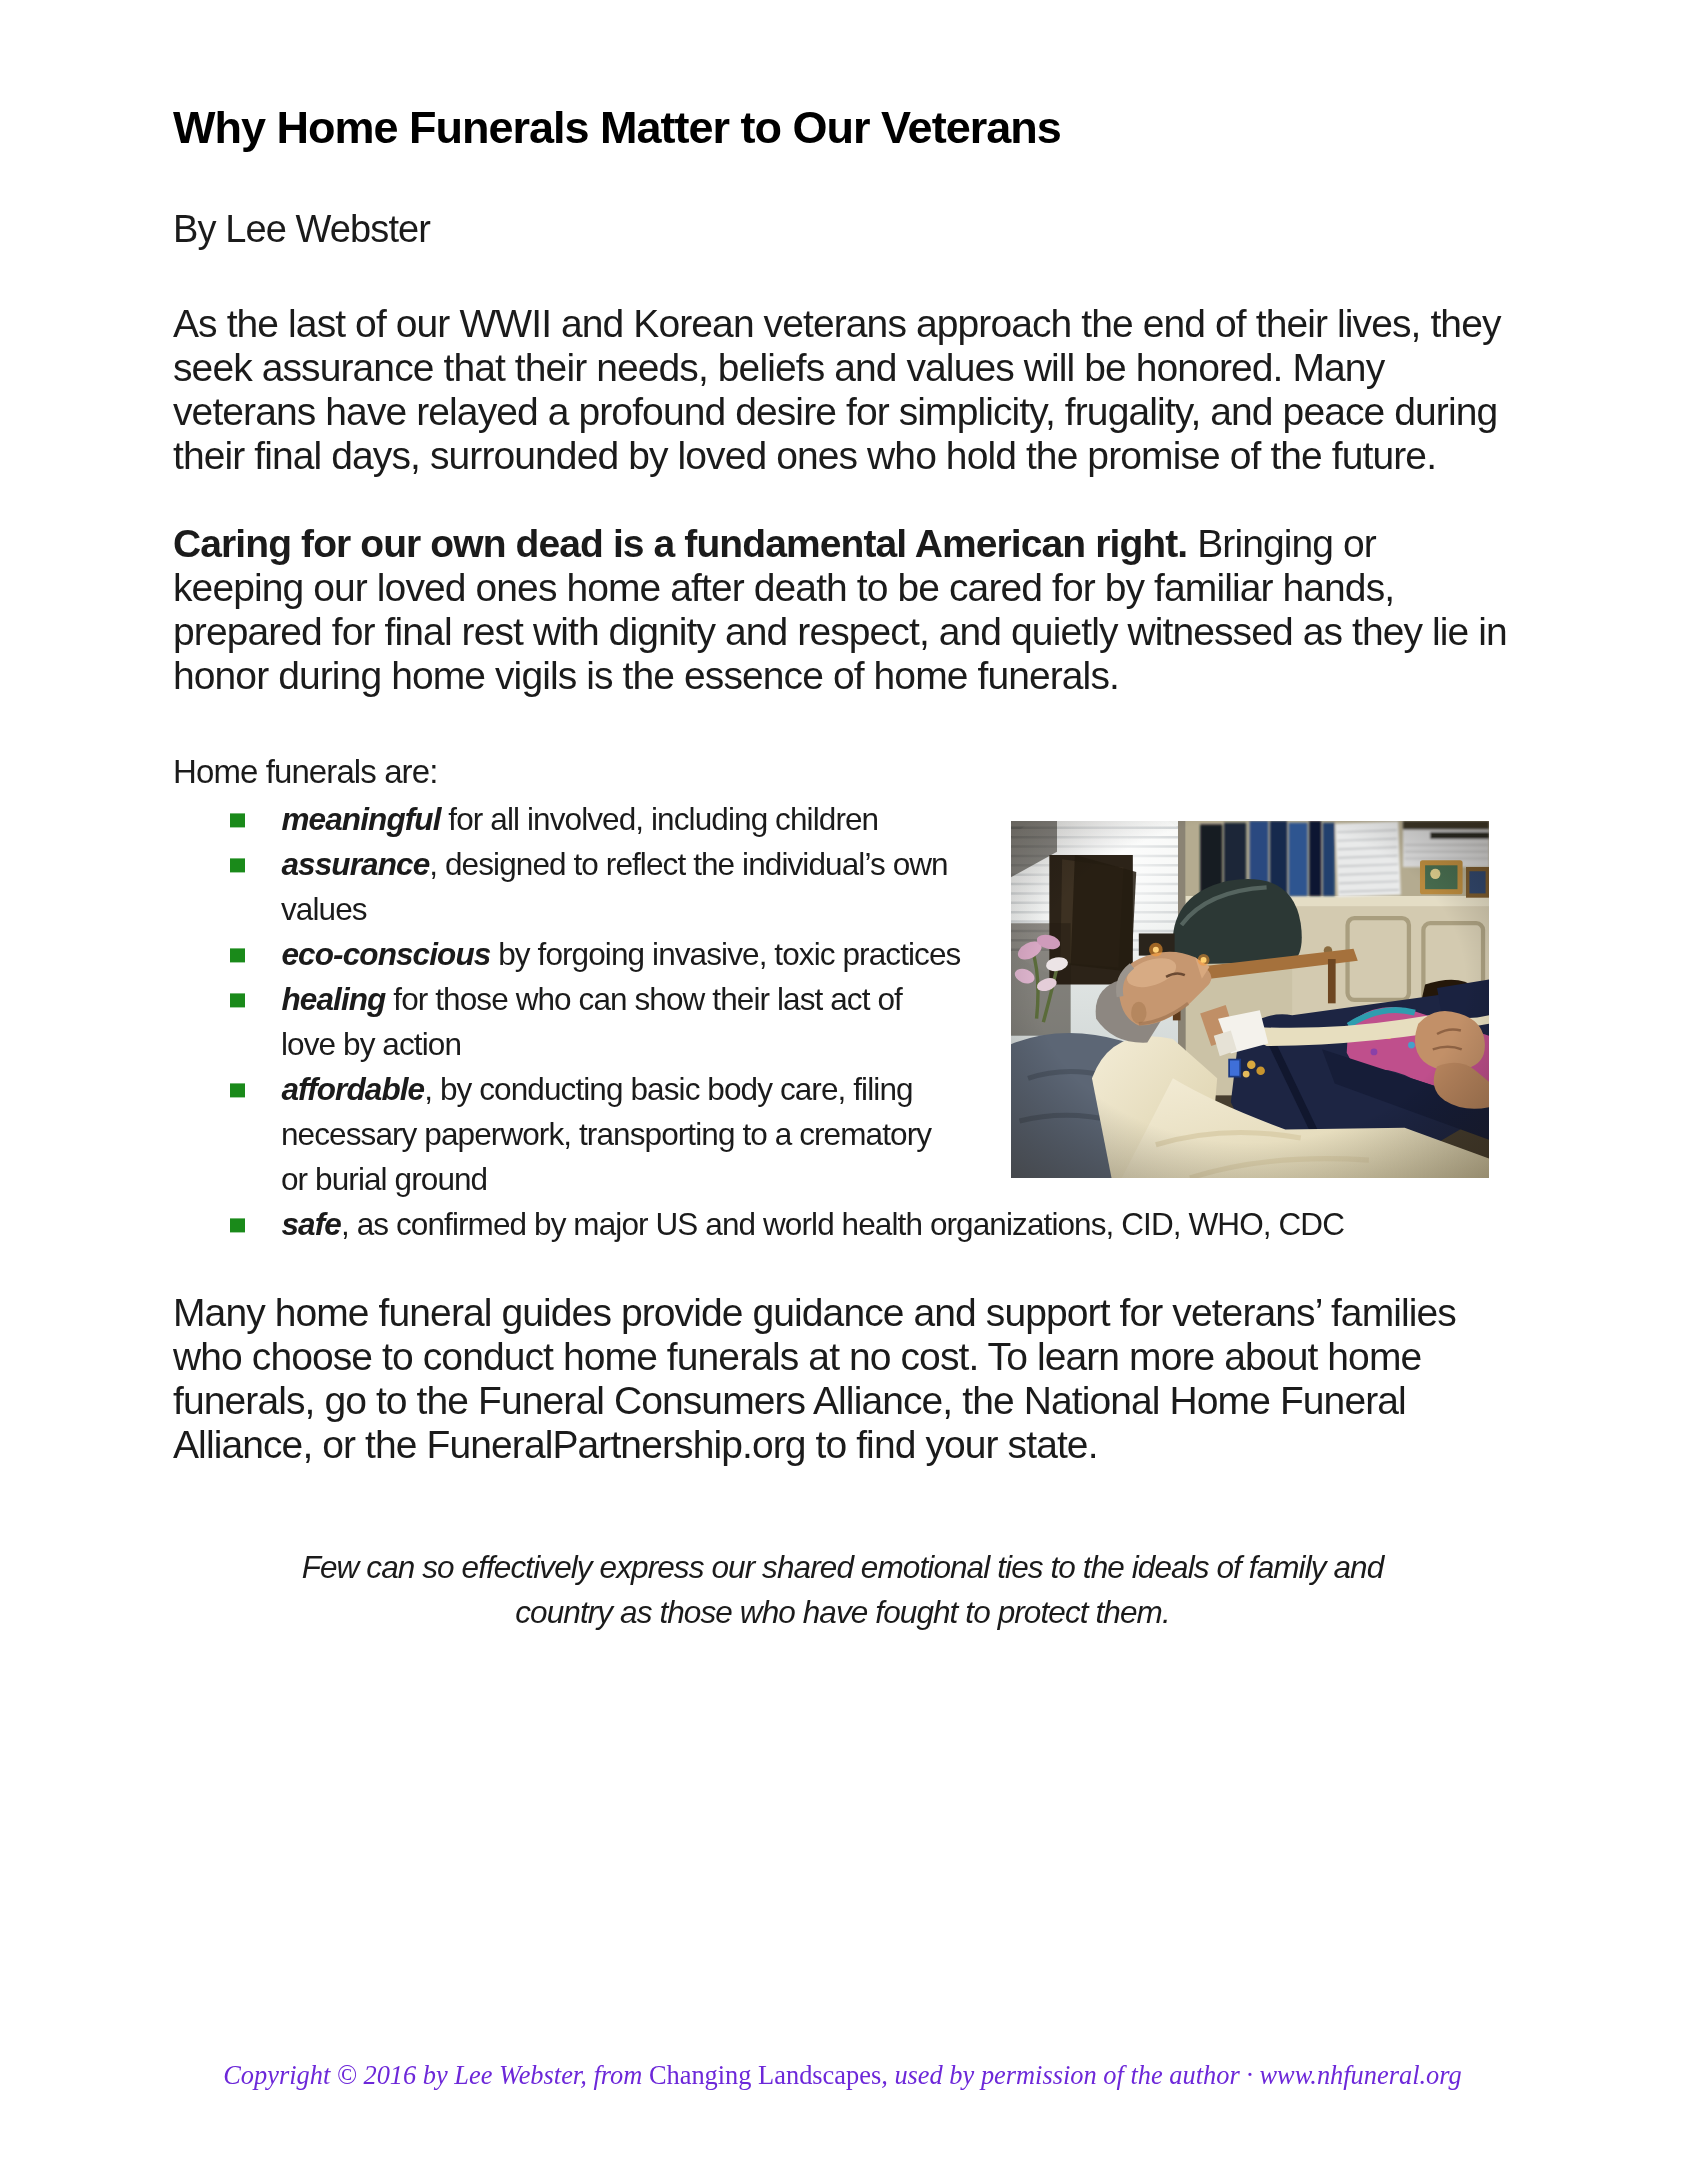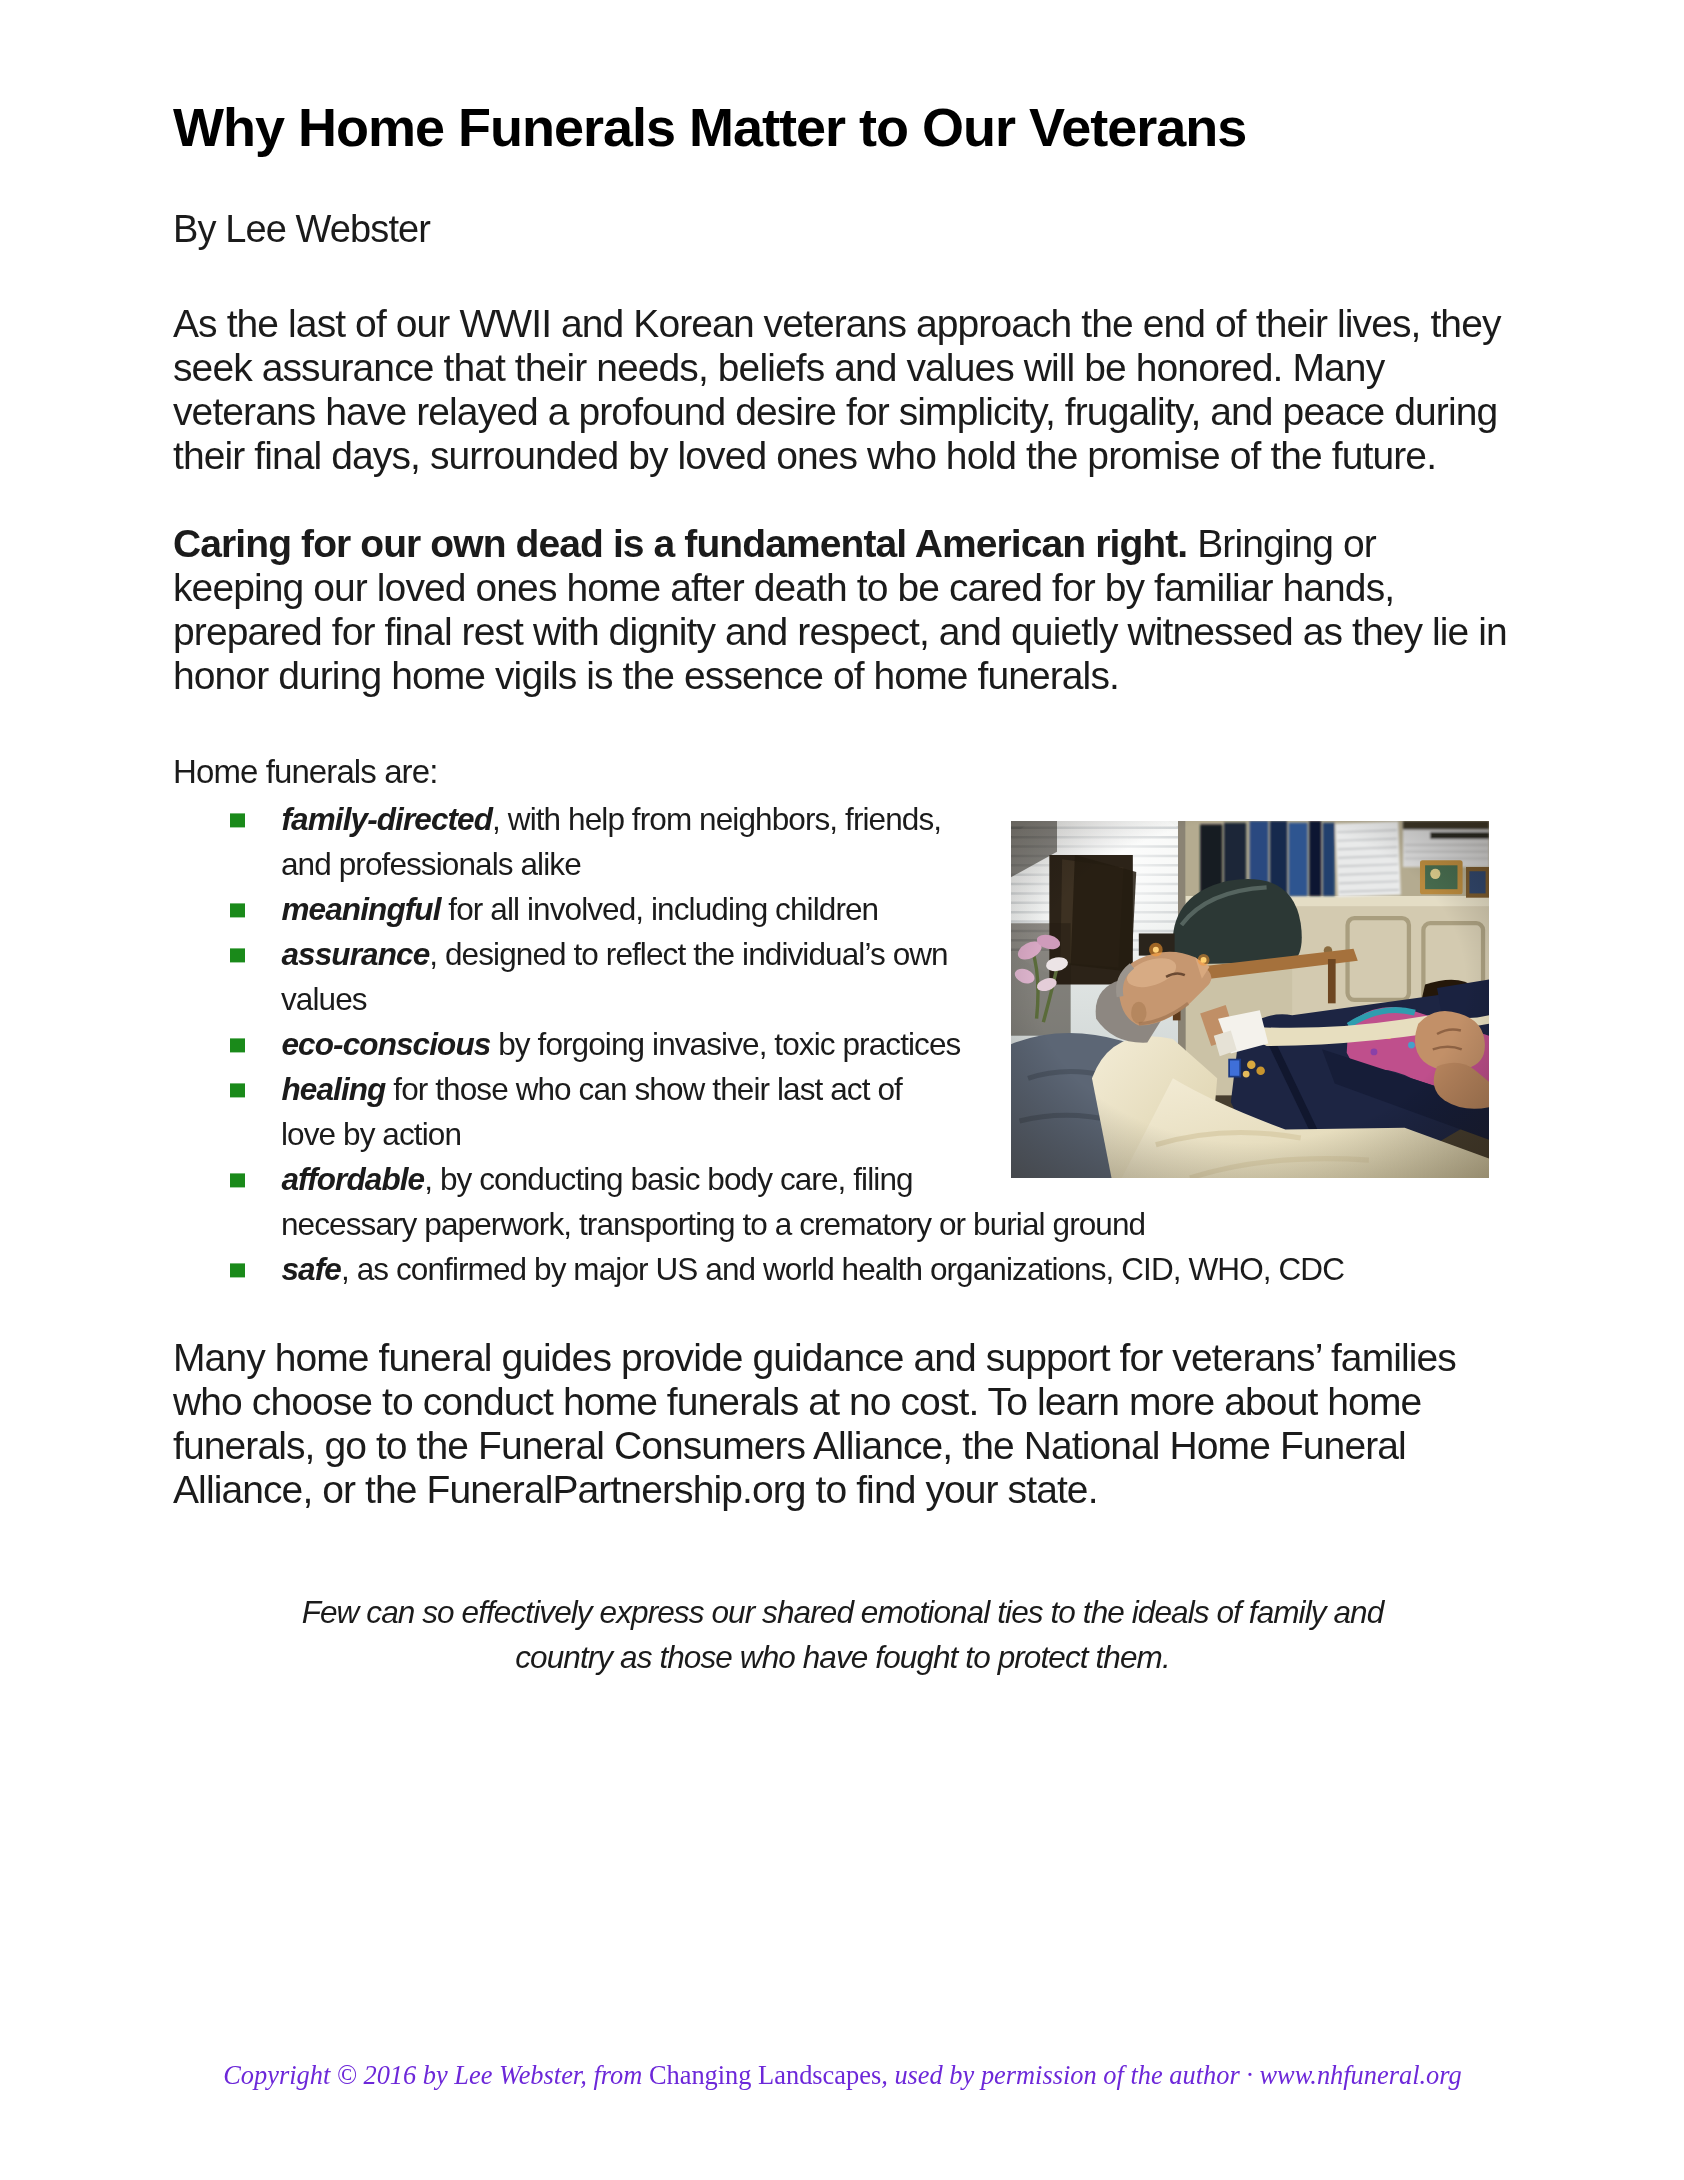--- a/index.html
+++ b/index.html
@@ -12,21 +12,21 @@
     margin: 0 auto;
     background: #ffffff;
     font-family: "Liberation Sans", "DejaVu Sans", sans-serif;
     color: #1b1b1b;
     padding: 101px 173px 0 173px;
     overflow: hidden;
   }
 
   .doc-title {
     margin: 0;
-    font-size: 54px;
+    font-size: 45px;
     line-height: 53px;
     font-weight: bold;
     letter-spacing: -1px;
     color: #000000;
   }
 
   .byline {
     margin: 53px 0 12px 0;
     font-size: 38px;
     line-height: 44px;
@@ -265,21 +265,20 @@
         <circle cx="170" cy="151" r="8" fill="#ff9a2e" opacity="0.55"></circle>
         <circle cx="170" cy="151" r="3.5" fill="#ffd27a"></circle>
         <circle cx="226" cy="163" r="7" fill="#ff9a2e" opacity="0.5"></circle>
         <circle cx="226" cy="163" r="3.5" fill="#ffcf6e"></circle>
 
         <rect width="561" height="419" fill="url(#vig)"></rect>
       </svg>
     </div>
 
     <ul class="bullets">
-      <li><span class="bullet-sq" style="background-color: rgb(26, 138, 26);"></span><span class="bullet-lead">family-directed</span><span>, with help from neighbors, friends, and professionals alike</span></li>
       <li><span class="bullet-sq" style="background-color: rgb(26, 138, 26);"></span><span class="bullet-lead">meaningful</span><span> for all involved, including children</span></li>
       <li><span class="bullet-sq" style="background-color: rgb(26, 138, 26);"></span><span class="bullet-lead">assurance</span><span>, designed to reflect the individual’s own values</span></li>
       <li><span class="bullet-sq" style="background-color: rgb(26, 138, 26);"></span><span class="bullet-lead">eco-conscious</span><span> by forgoing invasive, toxic practices</span></li>
       <li><span class="bullet-sq" style="background-color: rgb(26, 138, 26);"></span><span class="bullet-lead">healing</span><span> for those who can show their last act of love by action</span></li>
       <li><span class="bullet-sq" style="background-color: rgb(26, 138, 26);"></span><span class="bullet-lead">affordable</span><span>, by conducting basic body care, filing necessary paperwork, transporting to a crematory or burial ground</span></li>
       <li><span class="bullet-sq" style="background-color: rgb(26, 138, 26);"></span><span class="bullet-lead">safe</span><span>, as confirmed by major US and world health organizations, CID, WHO, CDC</span></li>
     </ul>
   </div>
 
   <p class="body-para">Many home funeral guides provide guidance and support for veterans’ families who choose to conduct home funerals at no cost. To learn more about home funerals, go to the Funeral Consumers Alliance, the National Home Funeral Alliance, or the FuneralPartnership.org to find your state.</p>

